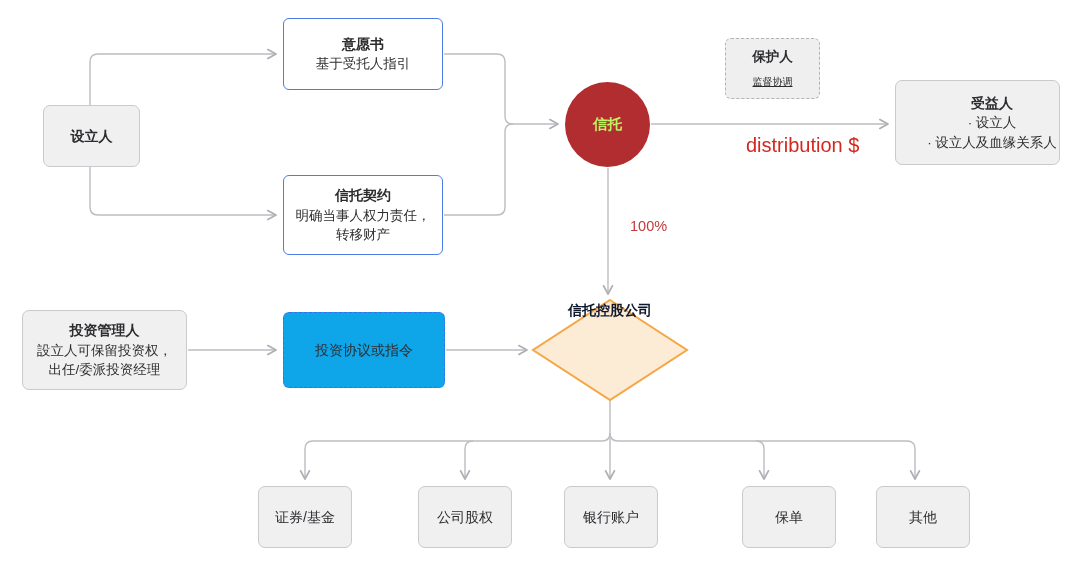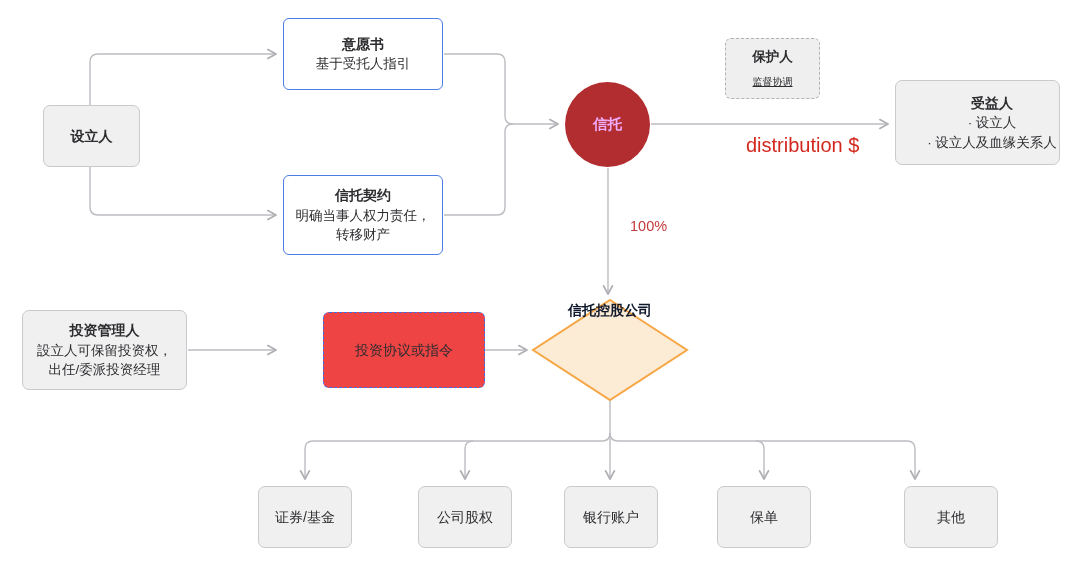--- a/index.html
+++ b/index.html
@@ -39,31 +39,30 @@
     background: #ffffff;
     border: 1.6px solid #4d7ce6;
     border-radius: 6px;
   }
   .dashed-gray-box {
     background: #efefef;
     border: 1.4px dashed #b3b3b6;
     border-radius: 6px;
   }
   .dashed-blue-box {
-    background: #ef4444;
+    background: #0ea5e9;
     border: 1.6px dashed #3b6ceb;
     border-radius: 6px;
-    margin-left: 40px;
   }
   .node .title { font-weight: bold; font-size: 14px; }
   .node .desc  { font-size: 13.5px; }
   .circle-node {
     background: #b22d30;
     border-radius: 50%;
-    color: #f0abfc;
+    color: #bef264;
     font-weight: bold;
     font-size: 14.5px;
   }
   .diamond-label {
     position: absolute;
     left: 535px; top: 300px;
     width: 150px; height: 100px;
     display: flex; flex-direction: row;
     align-items: flex-start; justify-content: center;
     font-weight: bold; font-size: 14px; line-height: 1.5;
@@ -175,20 +174,20 @@
 
   <div class="node gray-box asset-box" style="left:258px;">
     <span>证券/基金</span>
   </div>
   <div class="node gray-box asset-box" style="left:418px;">
     <span>公司股权</span>
   </div>
   <div class="node gray-box asset-box" style="left:564px;">
     <span>银行账户</span>
   </div>
-  <div class="node gray-box asset-box" style="left:717px;">
+  <div class="node gray-box asset-box" style="left:742px;">
     <span>保单</span>
   </div>
-  <div class="node gray-box asset-box" style="left:904px;">
+  <div class="node gray-box asset-box" style="left:876px;">
     <span>其他</span>
   </div>
 
 </div>
 
 </body></html>

